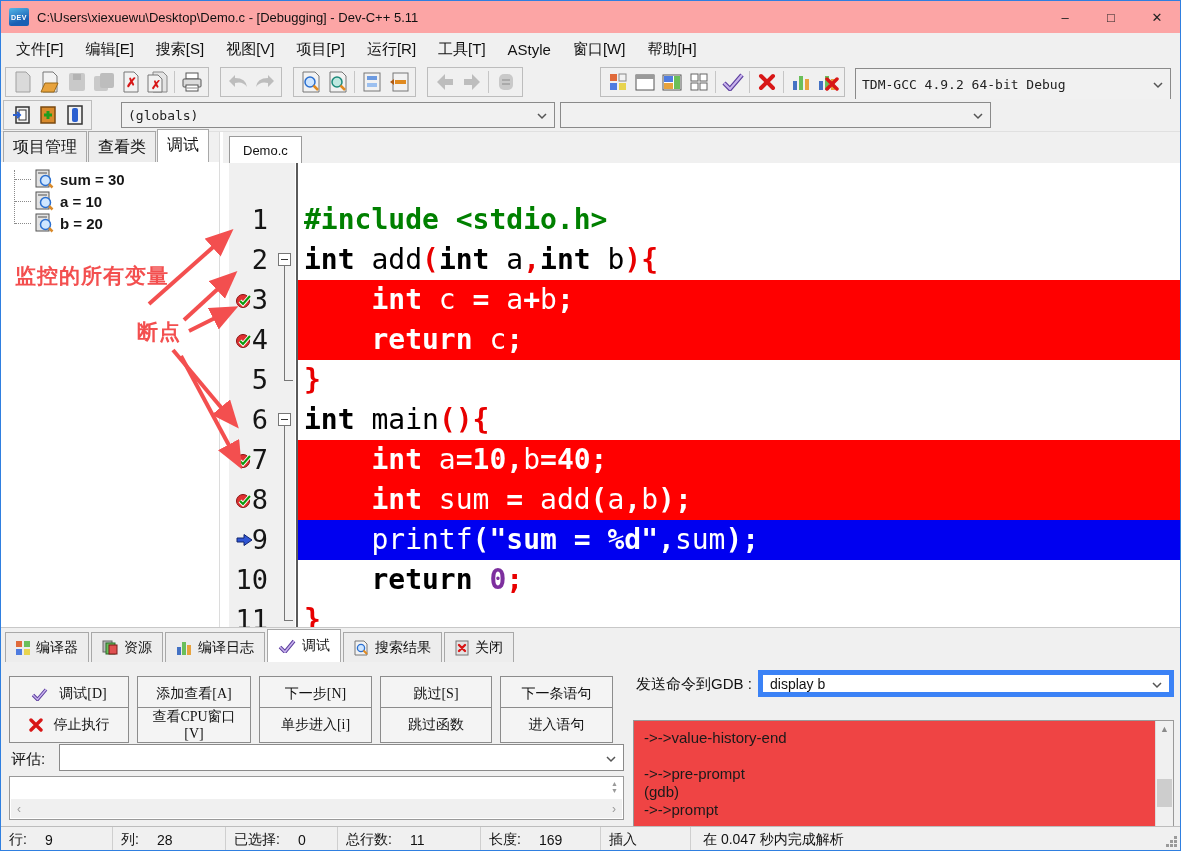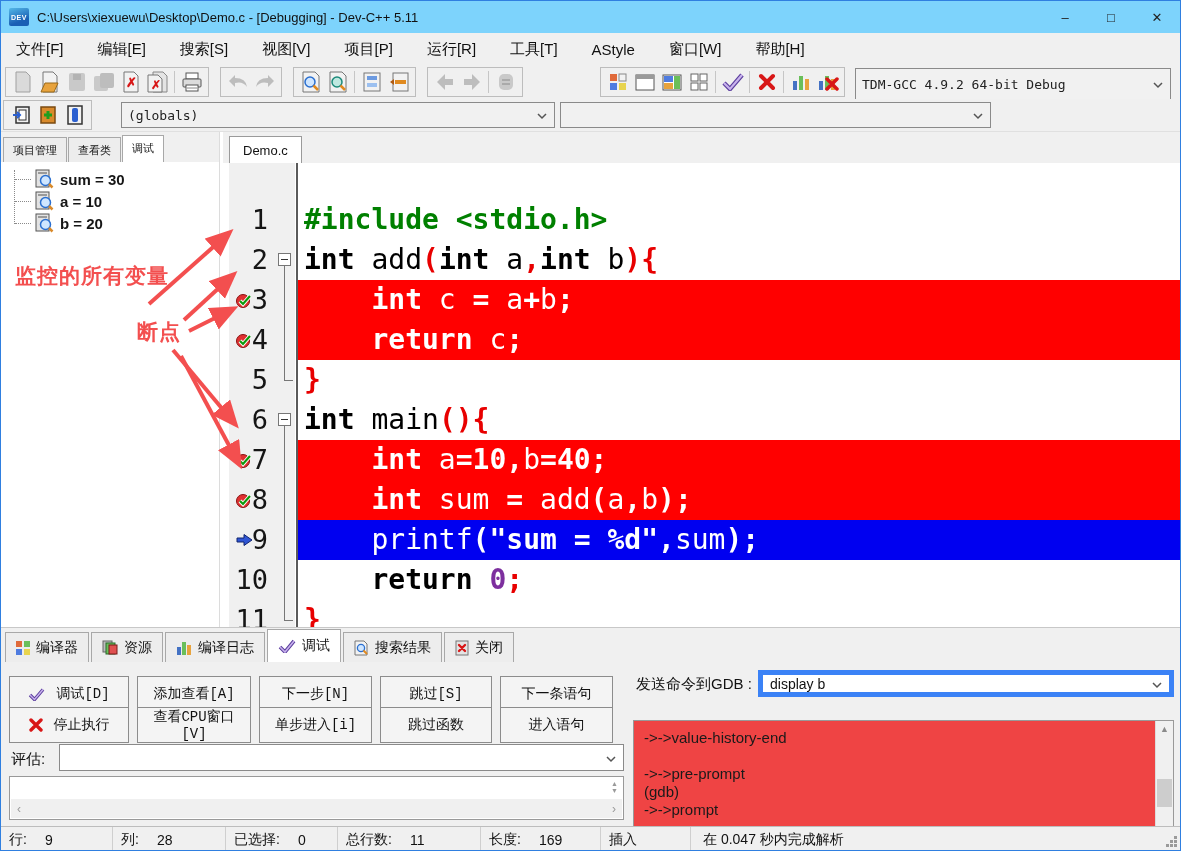--- a/index.html
+++ b/index.html
@@ -1,45 +1,45 @@
 <!DOCTYPE html>
 <html><head>
 <meta charset="utf-8">
 <style>
   html,body{margin:0;padding:0;background:#cfd8e6;}
   #app{position:relative;width:1181px;height:851px;background:#fff;font-family:"Liberation Sans",sans-serif;
        border:1px solid #2f7fe0;box-sizing:border-box;overflow:hidden;color:#111;}
   
-  .titlebar{position:absolute;left:0;top:0;right:0;height:32px;background:#7dd3fc;display:flex;align-items:center;}
+  .titlebar{position:absolute;left:0;top:0;right:0;height:32px;background:#fca5a5;display:flex;align-items:center;}
   .appicon{width:20px;height:18px;margin:0 8px 0 8px;border-radius:2px;
            background:linear-gradient(160deg,#54b8e8 0%,#1a5fb4 70%);display:flex;align-items:center;justify-content:center;
            color:#fff;font-size:7px;font-weight:bold;letter-spacing:.5px;}
   .title{font-size:13px;color:#111;}
   .wctrls{position:absolute;right:0;top:0;height:32px;display:flex;}
   .wbtn{width:46px;height:32px;display:flex;align-items:center;justify-content:center;font-size:13px;color:#222;}
   
-  .menubar{position:absolute;left:0;top:32px;right:0;height:32px;background:#f0f0f0;display:flex;align-items:center;padding-left:4px;box-sizing:border-box;gap:12px;}
+  .menubar{position:absolute;left:0;top:32px;right:0;height:32px;background:#f0f0f0;display:flex;align-items:center;padding-left:4px;box-sizing:border-box;}
   .menu-item{padding:6px 11px;font-size:15px;color:#111;}
   
   .toolbar{position:absolute;left:0;right:0;background:#f0f0f0;display:flex;align-items:center;box-sizing:border-box;}
   .t1{top:64px;height:34px;padding-left:4px;}
   .t2{top:98px;height:33px;padding-left:2px;border-bottom:1px solid #e0e0e0;}
   .tgroup{display:flex;align-items:center;height:30px;border:1px solid #bdbdbd;background:#f0f0f0;padding:0 3px;margin-right:11px;box-sizing:border-box;}
   .tico{width:27px;height:26px;display:flex;align-items:center;justify-content:center;}
   .tsep{width:1px;height:22px;background:#c6c6c6;margin:0 3px;}
   .combo{display:flex;align-items:center;border:1px solid #8a8a8a;background:#f1f1f1;box-sizing:border-box;padding:0 6px;}
   .combo .chev{margin-left:auto;}
   .mono{font-family:"DejaVu Sans Mono",monospace;font-size:13px;color:#222;}
   #compiler-combo{position:absolute;right:9px;top:3px;width:316px;height:32px;}
   #globals-combo{position:absolute;left:120px;top:3px;width:434px;height:26px;}
   #members-combo{position:absolute;left:559px;top:3px;width:431px;height:26px;}
   
   .sidebar{position:absolute;left:0;top:131px;width:219px;height:495px;background:#fff;border-right:1px solid #dcdcdc;box-sizing:border-box;}
   .side-tabs{height:30px;background:#f0f0f0;display:flex;align-items:flex-end;padding-left:2px;}
-  .stab{padding:5px 9px 4px 9px;font-size:11px;border:1px solid #a8a8a8;border-bottom:none;background:#ededed;margin-right:1px;}
+  .stab{padding:5px 9px 4px 9px;font-size:16px;border:1px solid #a8a8a8;border-bottom:none;background:#ededed;margin-right:1px;}
   .stab.active{background:#fff;padding-bottom:6px;}
   .side-content{position:relative;height:465px;background:#fff;}
   .tree-vline{position:absolute;left:13px;top:8px;height:54px;border-left:1px dotted #8a8a8a;}
   .wrow{height:22px;display:flex;align-items:center;}
   .wrow .stub{width:16px;height:0;border-top:1px dotted #8a8a8a;margin-left:14px;margin-right:3px;flex:none;}
   .wrow .wlabel{font-size:15px;font-weight:600;color:#161616;margin-left:6px;}
   #watch-list{padding-top:6px;}
   
   .ann-label{position:absolute;color:#f34f4f;font-size:21px;font-weight:600;z-index:7;letter-spacing:1px;}
   #ann-svg{position:absolute;left:0;top:131px;z-index:6;pointer-events:none;}
@@ -70,21 +70,21 @@
   .line.red .c{background:#ff0000;}
   .line.blue .c{background:#0000f0;}
   .line.red .c span,.line.blue .c span{color:#fff;}
   
   .btabs{position:absolute;left:0;top:626px;right:0;height:35px;background:#f0f0f0;border-top:1px solid #c8c8c8;display:flex;align-items:flex-end;padding-left:4px;box-sizing:border-box;}
   .btab{display:flex;align-items:center;gap:6px;height:29px;padding:0 10px;border:1px solid #a8a8a8;border-bottom:none;background:#ededed;margin-right:2px;font-size:14px;}
   .btab.active{background:#fff;height:32px;}
   
   .dpanel{position:absolute;left:0;top:661px;right:0;height:164px;background:#f0f0f0;}
   .dbtn{position:absolute;height:36px;border:1px solid #8c8c8c;background:#f4f4f4;font-size:14px;color:#111;
-        display:flex;align-items:center;justify-content:center;gap:11px;box-sizing:border-box;font-family:Liberation Mono, monospace;}
+        display:flex;align-items:center;justify-content:center;gap:11px;box-sizing:border-box;font-family:Liberation Serif, serif;}
   #eval-label{position:absolute;left:10px;top:88px;font-size:15px;}
   #eval-combo{position:absolute;left:58px;top:82px;width:565px;height:27px;background:#fff;}
   .memo{position:absolute;left:8px;top:114px;width:615px;height:44px;border:1px solid #999;background:#fff;box-sizing:border-box;}
   .memo .spin{position:absolute;right:2px;top:2px;width:13px;height:16px;display:flex;flex-direction:column;align-items:center;justify-content:center;color:#9a9a9a;font-size:7px;line-height:7px;}
   .memo .hscroll{position:absolute;left:1px;right:1px;bottom:1px;height:19px;background:#f0f0f0;display:flex;align-items:center;justify-content:space-between;color:#9a9a9a;font-size:12px;padding:0 6px;box-sizing:border-box;}
   #gdb-label{position:absolute;left:635px;top:13px;font-size:15px;}
   #gdb-combo{position:absolute;left:757px;top:8px;width:416px;height:27px;background:#fff;border:5px solid #3b82f6;display:flex;align-items:center;box-sizing:border-box;}
   #gdb-combo input{flex:1;border:none;outline:none;font-family:"Liberation Sans",sans-serif;font-size:14px;padding:0 0 0 7px;background:transparent;color:#111;}
   .gdb-out{position:absolute;left:632px;top:38px;width:541px;height:122px;border:1px solid #999;background:#ef4444;box-sizing:border-box;margin-top:20px;}
   .gdb-text{position:absolute;left:10px;top:8px;right:22px;font-size:15px;line-height:18px;color:#1a1a1a;}

